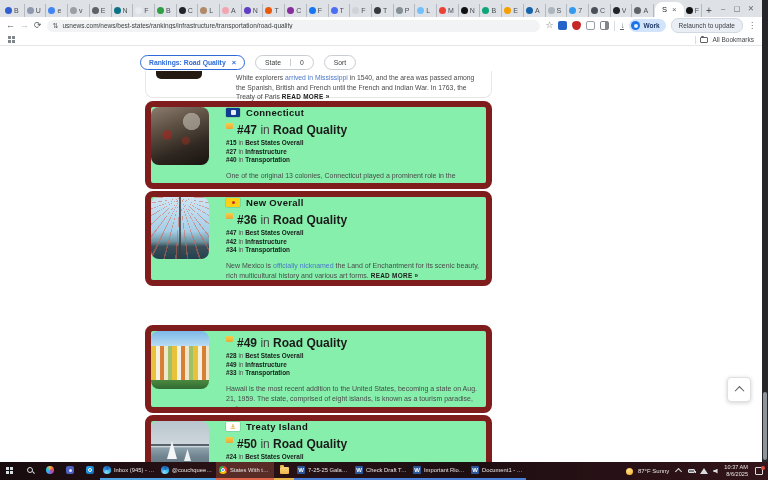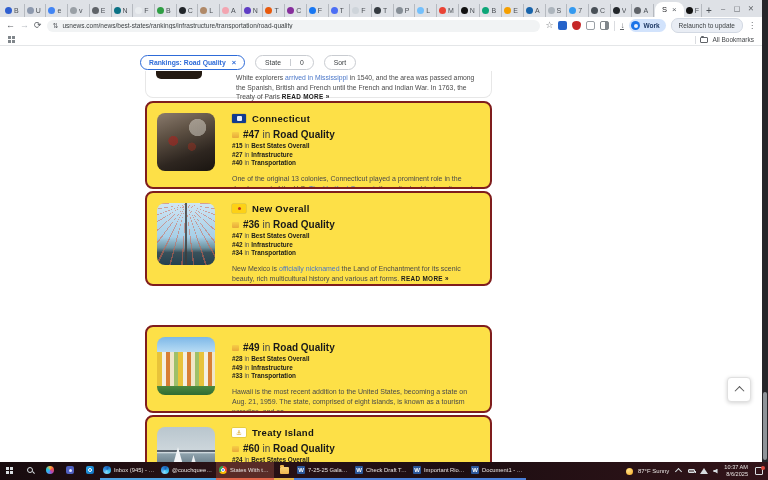--- a/index.html
+++ b/index.html
@@ -66,31 +66,31 @@
   .chip-duo .seg{padding:0 9px;}
   .chip-duo .seg + .seg{border-left:1px solid #c9ccd1;}
   .chip-plain{border:1px solid #c9ccd1;color:#3c4043;font-size:6.8px;padding:0 9px;}
 
   .cards{position:absolute;left:145px;top:24px;width:347px;display:flex;flex-direction:column;}
   .partial-card{height:27px;border:1px solid #e7e7e7;border-top:none;border-radius:0 0 8px 8px;
     position:relative;margin-bottom:3px;padding:2px 10px 0 90px;box-sizing:border-box;background:#fff;}
   .partial-img{position:absolute;left:10px;top:0;width:46px;height:8px;background:#241a12;border-radius:0 0 5px 5px;}
   .partial-text{font-size:6.8px;color:#4a4a4a;line-height:1.4;}
 
-  .state-card{border:2px solid #7f1d1d;border-radius:8px;background:#fde047;height:88px;
-    margin-bottom:2px;padding:10px;box-sizing:border-box;display:flex;gap:17px;overflow:hidden;}
+  .state-card{border:6px solid #7f1d1d;border-radius:8px;background:#86efac;height:88px;
+    margin-bottom:2px;box-sizing:border-box;display:flex;gap:17px;overflow:hidden;}
   .card-new-mexico{height:95px;}
   .card-hawaii{margin-top:37px;}
   .card-rhode-island{height:90px;}
   .thumb{width:58px;height:58px;border-radius:8px;flex:none;position:relative;overflow:hidden;}
   .card-new-mexico .thumb{height:62px;}
   .info{flex:1;min-width:0;}
   .card-head{display:flex;align-items:center;gap:6px;}
   .state-name{font-size:9.5px;font-weight:bold;color:#151515;letter-spacing:.3px;}
-  .rank-primary{display:flex;align-items:center;gap:4px;margin-top:5px;font-size:10px;color:#1a1a1a;}
+  .rank-primary{display:flex;gap:4px;margin-top:5px;font-size:12px;color:#1a1a1a;}
   .rank-primary .rp-num,.rank-primary .rp-cat{font-weight:bold;}
   .rank-primary .rp-in{color:#444;}
   .subranks{margin-top:2px;}
   .subrank{font-size:6.4px;line-height:1.35;color:#1a1a1a;}
   .sr-num,.sr-cat{font-weight:bold;}
   .sr-in{color:#555;font-weight:normal;}
   .desc{margin-top:6px;font-size:7px;color:#4a4a4a;line-height:1.42;}
   .inline-link{color:#4a77c9;}
   .inline-link.u{text-decoration:underline;}
   .read-more{font-weight:bold;color:#1a1a1a;font-size:6.4px;letter-spacing:.3px;white-space:nowrap;}
@@ -437,21 +437,21 @@
   </div>
         <div class="state-card card-rhode-island">
     <div class="thumb img-rhode-island"></div>
     <div class="info">
       <div class="card-head">
         <span class="flag flag-rhode-island"></span>
         <span class="state-name">Treaty Island</span>
       </div>
       <div class="rank-primary">
         <span class="medal"></span>
-        <span><span class="rp-num">#60</span> <span class="rp-in">in</span> <span class="rp-cat">Road Quality</span></span>
+        <span><span class="rp-num">#50</span> <span class="rp-in">in</span> <span class="rp-cat">Road Quality</span></span>
       </div>
       <div class="subranks">
               <div class="subrank"><span class="sr-num">#24</span><span class="sr-in"> in </span><span class="sr-cat">Best States Overall</span></div>
               <div class="subrank"><span class="sr-num">#45</span><span class="sr-in"> in </span><span class="sr-cat">Infrastructure</span></div>
             </div>
 
     </div>
   </div>
       </div>
 

